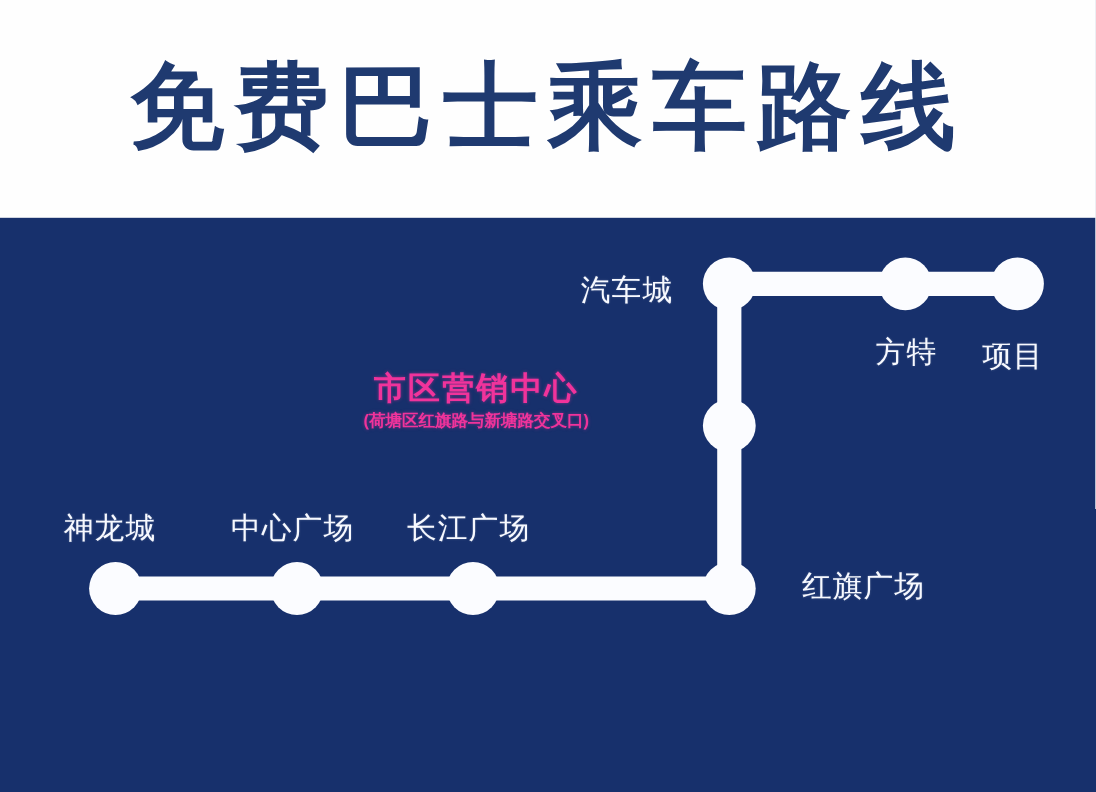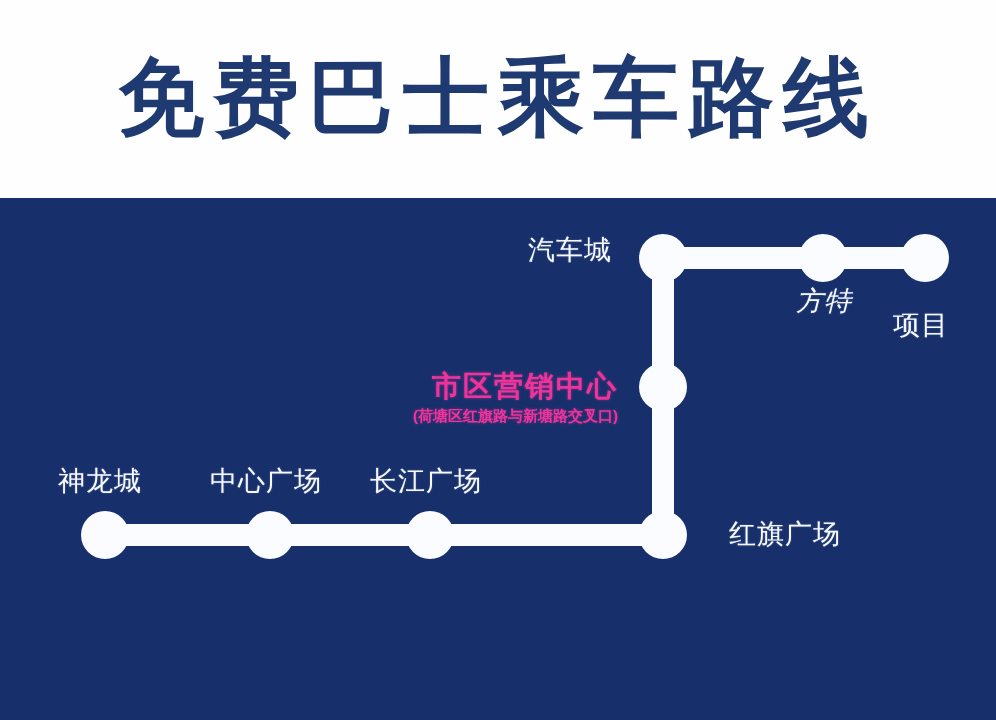--- a/index.html
+++ b/index.html
@@ -67,23 +67,23 @@
     white-space: nowrap;
     letter-spacing: 1px;
     font-family: "DejaVu Sans", "Liberation Sans", sans-serif;
     text-shadow: 0 0 2px rgba(255,255,255,0.25);
   }
 
   
   #highlight-block {
     position: absolute;
     left: 248px;
-    top: 171px;
+    top: 138px;
     width: 370px;
-    text-align: right;
+    text-align: center;
   }
   #highlight-title {
     color: #f0339b;
     font-size: 29px;
     line-height: 34px;
     font-weight: 700;
     letter-spacing: 2px;
     white-space: nowrap;
     font-family: "DejaVu Sans", "Liberation Sans", sans-serif;
     text-shadow: 0 0 3px rgba(240,51,155,0.55);
@@ -126,22 +126,22 @@
           <circle cx="823" cy="60" r="24" fill="#fbfcff"></circle>
           <circle cx="925" cy="60" r="24" fill="#fbfcff"></circle>
         </g>
     </svg>
 
     <div id="station-labels">
         <div class="station-label" style="left: 58px; top: 268px;">神龙城</div>
         <div class="station-label" style="left: 210px; top: 268px;">中心广场</div>
         <div class="station-label" style="left: 370px; top: 268px;">长江广场</div>
         <div class="station-label" style="left: 710px; top: 321px; margin-left: 19px;">红旗广场</div>
-        <div class="station-label" style="left: 528px; top: 37px;">汽车城</div>
-        <div class="station-label" style="left: 796px; top: 88px; font-style: italic;">方特</div>
+        <div class="station-label" style="left: 528px; top: 52px;">汽车城</div>
+        <div class="station-label" style="left: 796px; top: 108px;">方特</div>
         <div class="station-label" style="left: 893px; top: 112px;">项目</div>
       </div>
 
     <div id="highlight-block">
       <div id="highlight-title">市区营销中心</div>
       <div id="highlight-sub">(荷塘区红旗路与新塘路交叉口)</div>
     </div>
 
   </div>
 

